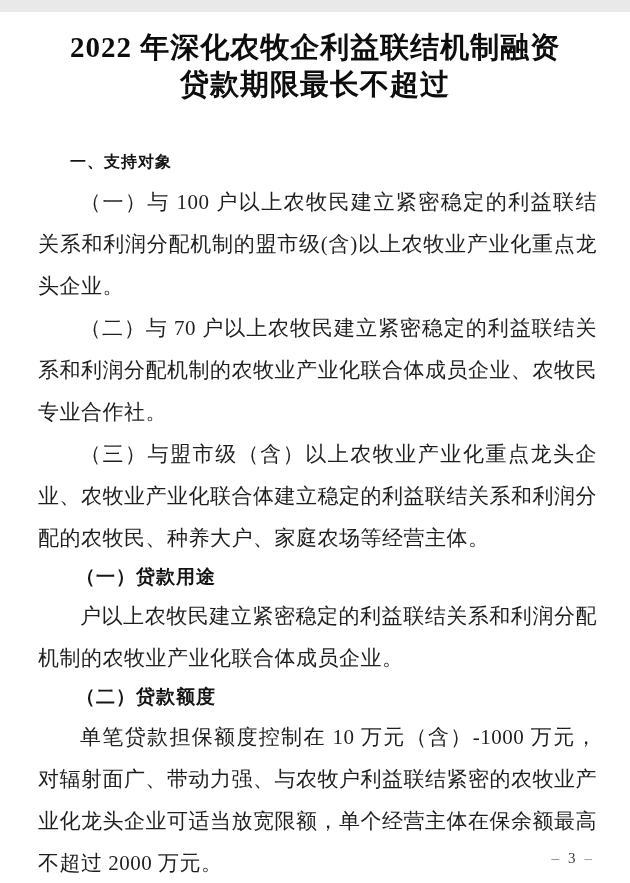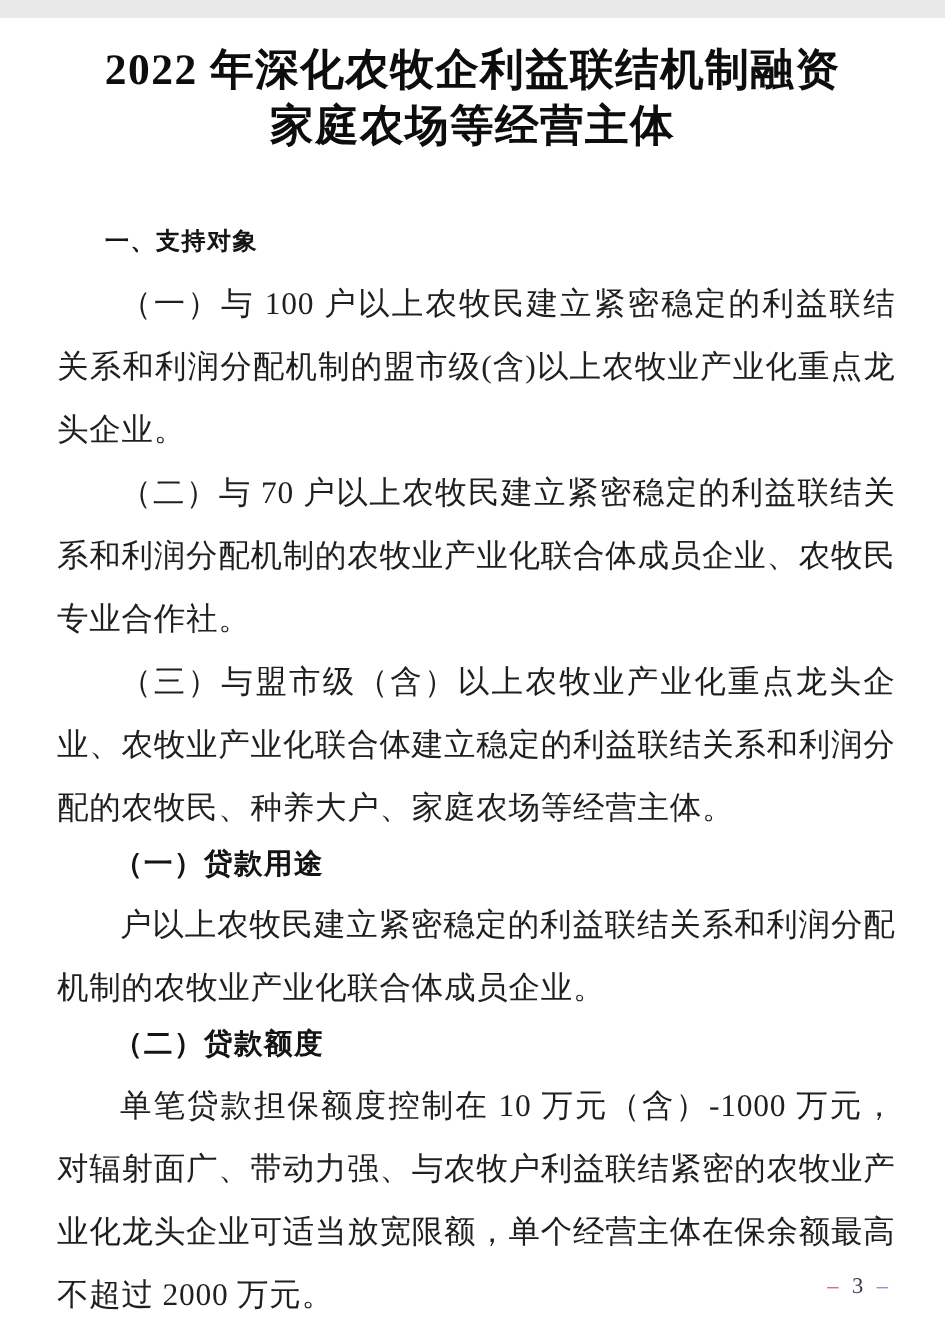--- a/index.html
+++ b/index.html
@@ -75,21 +75,21 @@
   .dash-right { color: #7d7fb5; }
   .page-num   { color: #3a3a46; }
 </style>
 </head>
 <body>
 
 <div class="page">
 
   <div class="doc-title">
     <div>2022 年深化农牧企利益联结机制融资</div>
-    <div>家庭农场等经营主体</div>
+    <div>贷款期限最长不超过</div>
   </div>
 
   <div class="content">
 
     <p class="section-heading first">一、支持对象</p>
 
     <p class="para">（一）与 100 户以上农牧民建立紧密稳定的利益联结关系和利润分配机制的盟市级(含)以上农牧业产业化重点龙头企业。</p>
 
     <p class="para">（二）与 70 户以上农牧民建立紧密稳定的利益联结关系和利润分配机制的农牧业产业化联合体成员企业、农牧民专业合作社。</p>
 

